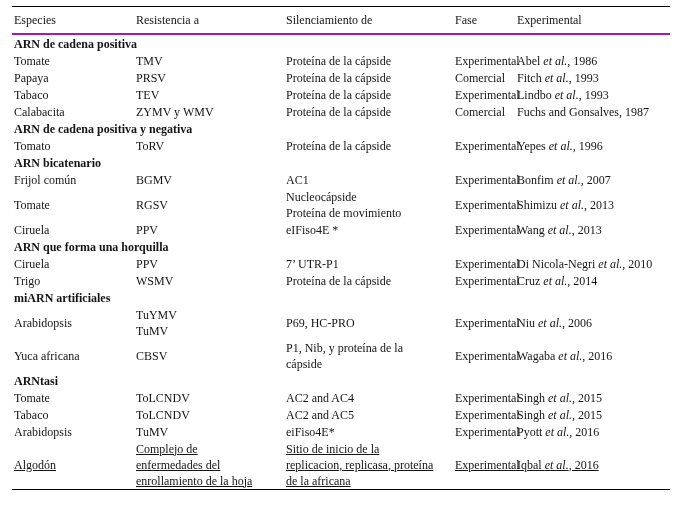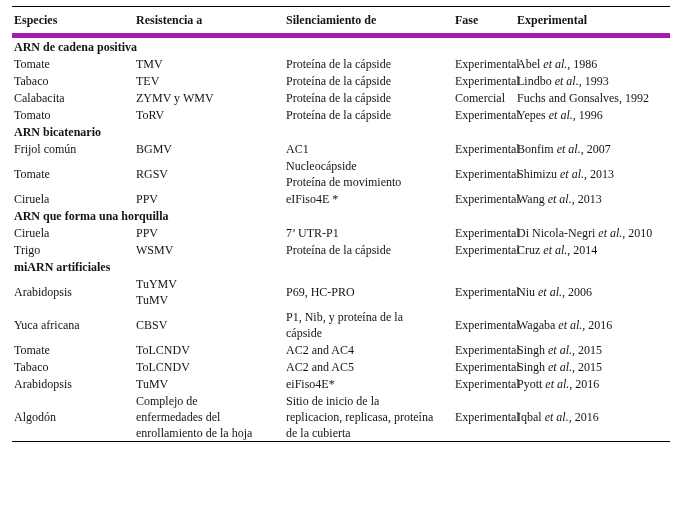--- a/index.html
+++ b/index.html
@@ -24,35 +24,36 @@
     width: 658px;
     font-size: 12px;
     table-layout: fixed;
   }
   col.c-especies { width: 122px; }
   col.c-resistencia { width: 150px; }
   col.c-silenciamiento { width: 169px; }
   col.c-fase { width: 62px; }
   col.c-referencias { width: 155px; }
   thead th {
-    font-weight: bold;
+    font-weight: normal;
     text-align: left;
     padding: 6px 2px;
     border-top: 1.5px solid #000;
-    border-bottom: 5px solid #a21caf;
+    border-bottom: 2px solid #a21caf;
     line-height: 14px;
   }
   tbody td {
     padding: 0.5px 2px;
     vertical-align: middle;
     white-space: pre-line;
     line-height: 16px;
   }
   tbody tr:last-child td {
     border-bottom: 1.5px solid #000;
+    text-decoration: underline;
   }
   td.section {
     font-weight: bold;
   }
   i { font-style: italic; }
 </style>
 </head>
 <body>
 
 <div class="page">
@@ -78,32 +79,42 @@
           <td colspan="5" class="section">ARN de cadena positiva</td>
         </tr>
         <tr>
           <td>Tomate</td>
           <td>TMV</td>
           <td>Proteína de la cápside</td>
           <td>Experimental</td>
           <td>Abel <i>et al.</i>, 1986</td>
         </tr>
         <tr>
+          <td>Papaya</td>
+          <td>PRSV</td>
+          <td>Proteína de la cápside</td>
+          <td>Comercial</td>
+          <td>Fitch <i>et al.</i>, 1993</td>
+        </tr>
+        <tr>
           <td>Tabaco</td>
           <td>TEV</td>
           <td>Proteína de la cápside</td>
           <td>Experimental</td>
           <td>Lindbo <i>et al.</i>, 1993</td>
         </tr>
         <tr>
           <td>Calabacita</td>
           <td>ZYMV y WMV</td>
           <td>Proteína de la cápside</td>
           <td>Comercial</td>
-          <td>Fuchs and Gonsalves, 1992</td>
+          <td>Fuchs and Gonsalves, 1987</td>
+        </tr>
+        <tr>
+          <td colspan="5" class="section">ARN de cadena positiva y negativa</td>
         </tr>
         <tr>
           <td>Tomato</td>
           <td>ToRV</td>
           <td>Proteína de la cápside</td>
           <td>Experimental</td>
           <td>Yepes <i>et al.</i>, 1996</td>
         </tr>
         <tr>
           <td colspan="5" class="section">ARN bicatenario</td>
@@ -158,20 +169,23 @@
           <td>Experimental</td>
           <td>Niu <i>et al.</i>, 2006</td>
         </tr>
         <tr>
           <td>Yuca africana</td>
           <td>CBSV</td>
           <td>P1, Nib, y proteína de la
 cápside</td>
           <td>Experimental</td>
           <td>Wagaba <i>et al.</i>, 2016</td>
+        </tr>
+        <tr>
+          <td colspan="5" class="section">ARNtasi</td>
         </tr>
         <tr>
           <td>Tomate</td>
           <td>ToLCNDV</td>
           <td>AC2 and AC4</td>
           <td>Experimental</td>
           <td>Singh <i>et al.</i>, 2015</td>
         </tr>
         <tr>
           <td>Tabaco</td>
@@ -187,19 +201,19 @@
           <td>Experimental</td>
           <td>Pyott <i>et al.</i>, 2016</td>
         </tr>
         <tr>
           <td>Algodón</td>
           <td>Complejo de
 enfermedades del
 enrollamiento de la hoja</td>
           <td>Sitio de inicio de la
 replicacion, replicasa, proteína
-de la cubierta</td>
+de la africana</td>
           <td>Experimental</td>
           <td>Iqbal <i>et al.</i>, 2016</td>
         </tr>
       </tbody>
   </table>
 </div>
 
 </body></html>

